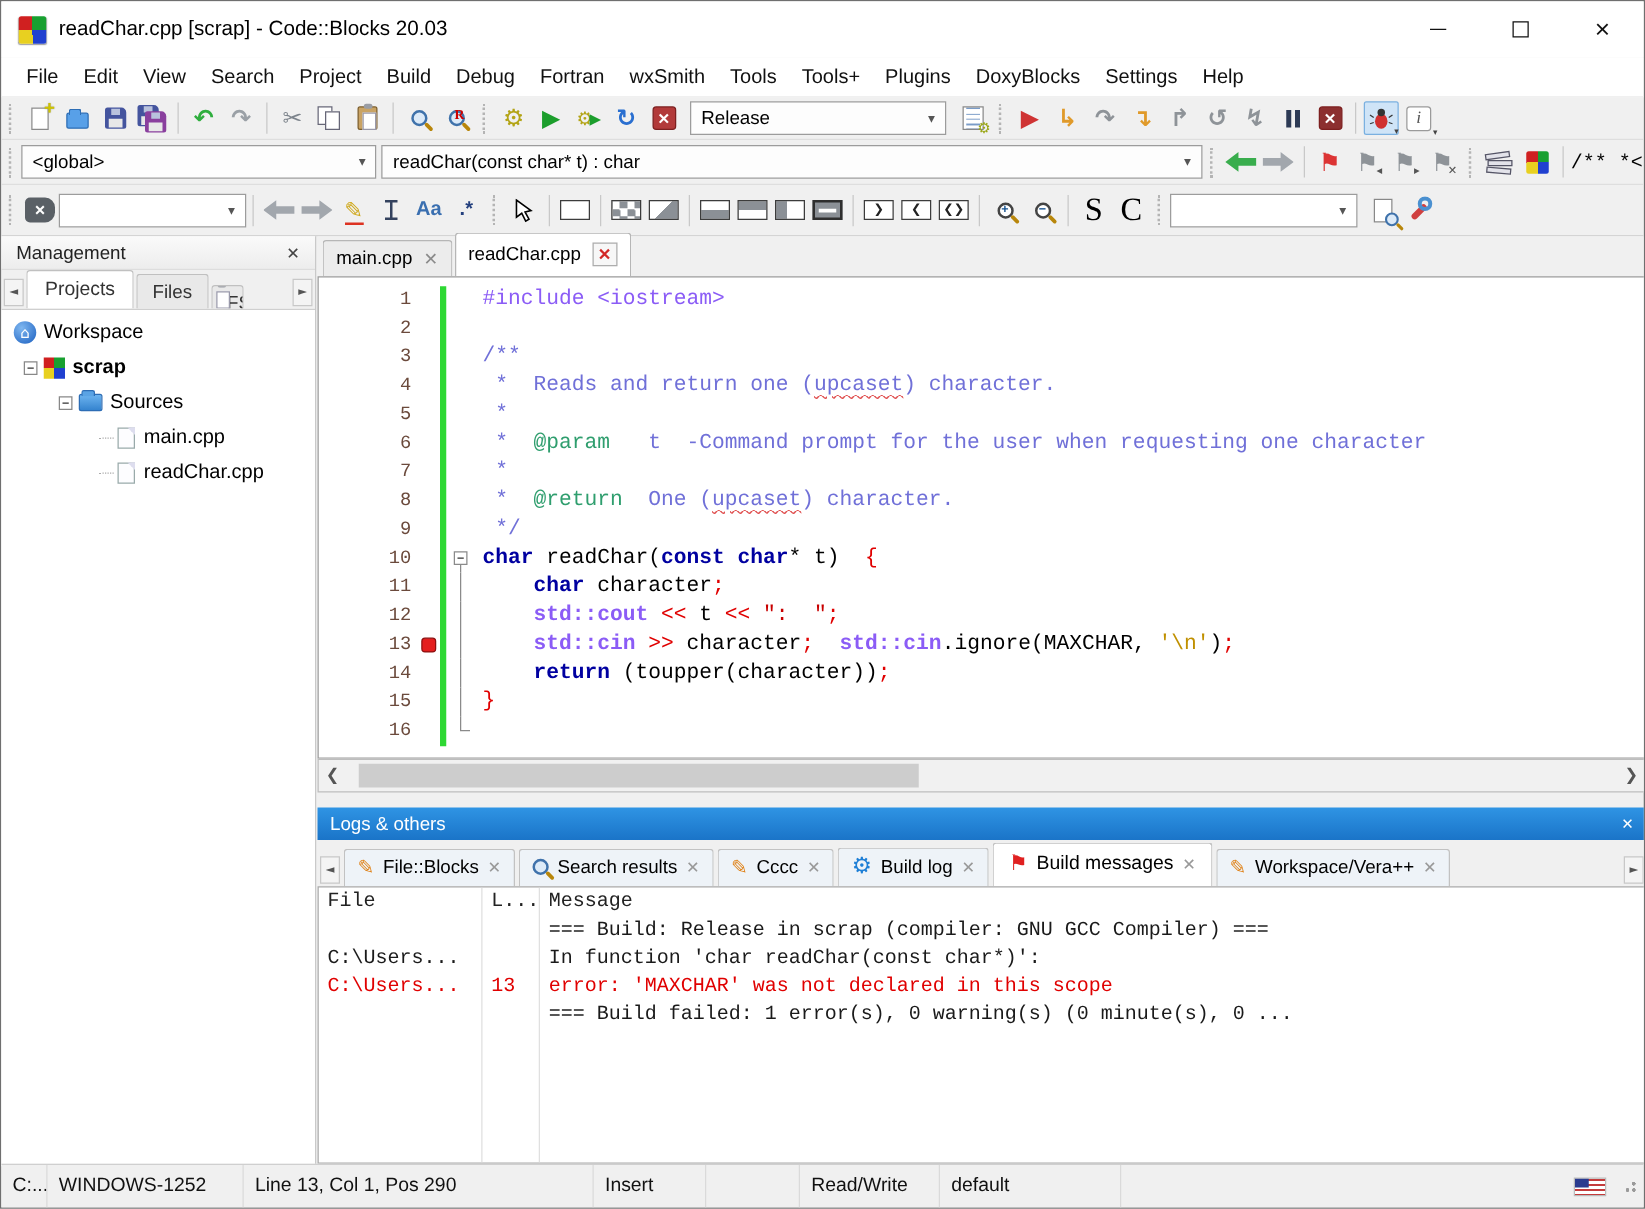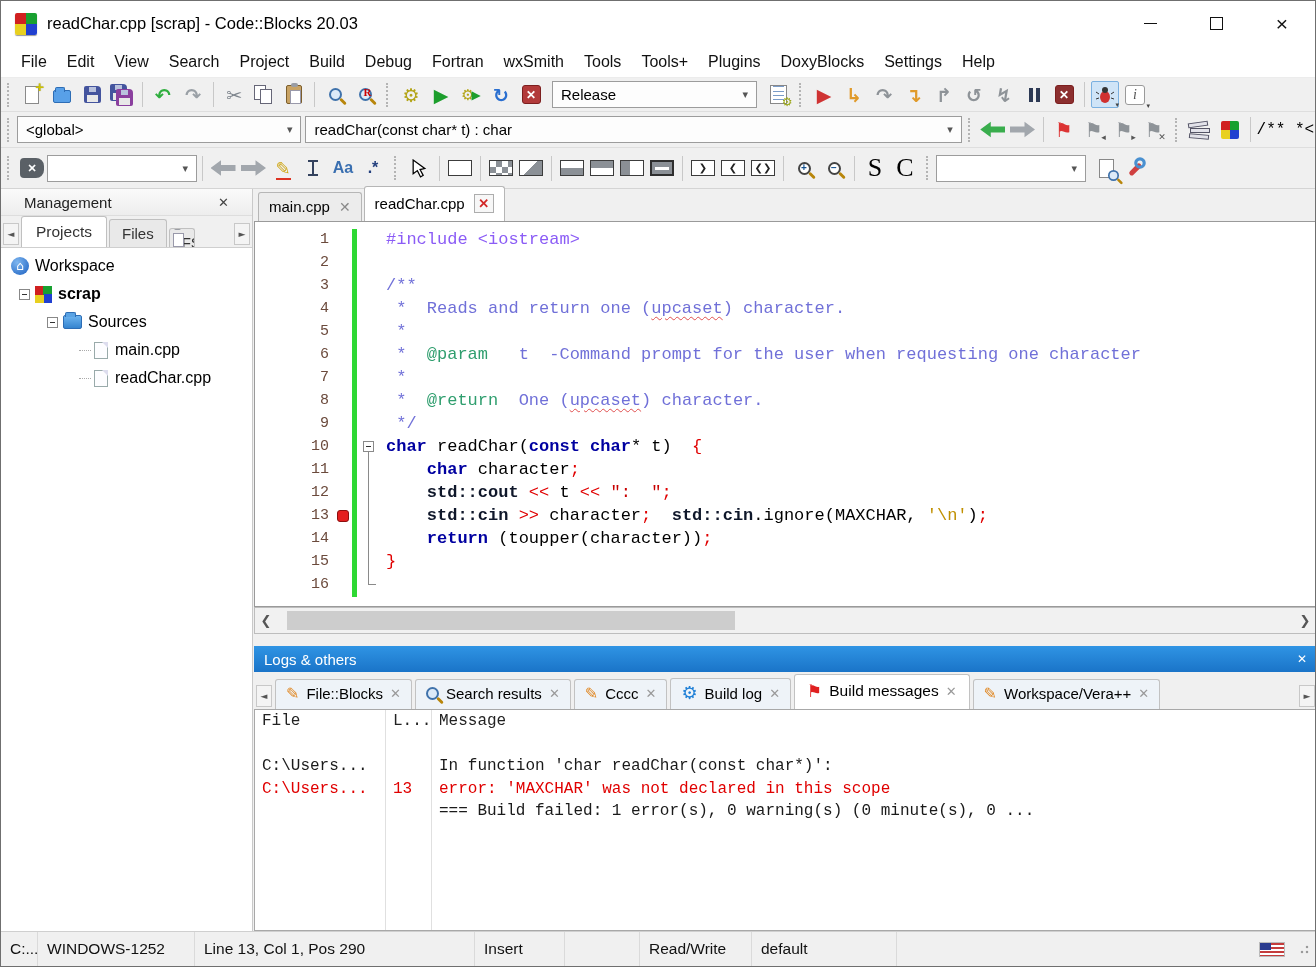--- a/index.html
+++ b/index.html
@@ -99,21 +99,21 @@
   .wbox.hsplit3{background:linear-gradient(90deg,#8b9096 0 40%,#fff 40%)}
   .wbox.filledb{background:#8b9096;border:2px solid #2e2e2e}
   .wbox.filledb::after{content:"";width:14px;height:3px;background:#fff}
   .wbox .arr{font-size:10px;color:#222;line-height:1}
   .serifL{font-family:"Liberation Serif",serif;font-size:26px;line-height:1}
   .pagemag{width:15px;height:19px;background:#fff;border:1px solid #888;position:relative}
   .pagemag .mag{position:absolute;right:-7px;bottom:-5px;transform:scale(.85)}
 
   
   #mgmt{position:absolute;left:0;top:188px;width:252px;height:744px;background:#f0f0f0;border-right:1px solid #c9c9c9}
-  .mgmt-head{height:27px;display:flex;align-items:center;padding:0 23px;font-size:15px;color:#222;background:linear-gradient(#fafafa,#ededed);border-bottom:1px solid #ddd}
+  .mgmt-head{height:27px;display:flex;align-items:center;padding:0 12px;font-size:15px;color:#222;background:linear-gradient(#fafafa,#ededed);border-bottom:1px solid #ddd}
   .mgmt-close{margin-left:auto;color:#444;font-size:13px}
   .mgmt-tabs{height:31px;display:flex;align-items:flex-end;padding:0 2px;position:relative}
   .scrollbtn{width:16px;height:22px;display:flex;align-items:center;justify-content:center;font-size:9px;color:#555;border:1px solid #c8c8c8;background:#f4f4f4;margin-bottom:2px}
   .mtab{padding:5px 12px;font-size:15px;color:#333;border:1px solid #c0c0c0;border-bottom:none;background:#e9e9e9;border-radius:3px 3px 0 0;margin-left:2px;white-space:nowrap;overflow:hidden}
   .mtab.active{background:#fff;padding:6px 14px;font-size:15.5px}
   .mtab.clip{max-width:46px}
   #tree{position:absolute;top:58px;left:0;right:0;bottom:0;background:#fff;border-top:1px solid #cfcfcf;padding-top:4px;font-size:16px}
   .trow{display:flex;align-items:center;height:28px;white-space:nowrap}
   .texp{width:11px;height:11px;border:1px solid #888;background:#fff;position:relative;margin-right:5px;flex:none}
   .texp::after{content:"";position:absolute;left:2px;top:4px;width:5px;height:1px;background:#333}
@@ -145,21 +145,21 @@
   .fold.start .vl{top:17px}
   .fold.end .vl{bottom:12px}
   .fold .hl{position:absolute;left:10px;top:11px;width:8px;height:1px;background:#8a8a8a}
   .fold .box{position:absolute;left:5px;top:6px;width:11px;height:11px;border:1px solid #8a8a8a;background:#fff}
   .fold .box::after{content:"";position:absolute;left:2px;top:4px;width:5px;height:1px;background:#333}
   .codeline{white-space:pre;font-family:"Liberation Mono",monospace;font-size:17px;line-height:23px;padding-left:7px}
   .tk.pre{color:#8b5cf6}
   .tk.dox{color:#7070d8}
   .tk.doxk{color:#2f9e6e}
   .tk.kw{color:#0000a0;font-weight:bold}
-  .tk.std{color:#0f172a;font-weight:bold}
+  .tk.std{color:#8b5cf6;font-weight:bold}
   .tk.op{color:#e00000}
   .tk.str{color:#c80000}
   .tk.chr{color:#c09000}
   .tk.pln{color:#000}
   .tk.sq{text-decoration:underline wavy #e05050 1px;text-underline-offset:3px}
   .hscroll{position:absolute;left:0;right:0;bottom:0;height:27px;background:#f1f1f1;border:1px solid #bdbdbd;display:flex;align-items:center}
   .harrow{width:22px;height:100%;display:flex;align-items:center;justify-content:center;color:#555;font-size:13px}
   .hthumb{position:absolute;left:32px;width:448px;top:3px;bottom:3px;background:#cdcdcd}
 
   
@@ -754,20 +754,21 @@
       <span class="colsep" style="left:176px"></span>
       <div class="lrow head">
         <span class="c1">File</span>
         <span class="c2">L...</span>
         <span class="c3">Message</span>
       </div>
       <div id="logrows">
           <div class="lrow">
             <span class="c1"></span>
             <span class="c2"></span>
+            <span class="c3">=== Build: Release in scrap (compiler: GNU GCC Compiler) ===</span>
           </div>
           <div class="lrow">
             <span class="c1">C:\Users...</span>
             <span class="c2"></span>
             <span class="c3">In function 'char readChar(const char*)':</span>
           </div>
           <div class="lrow err">
             <span class="c1">C:\Users...</span>
             <span class="c2">13</span>
             <span class="c3">error: 'MAXCHAR' was not declared in this scope</span>

